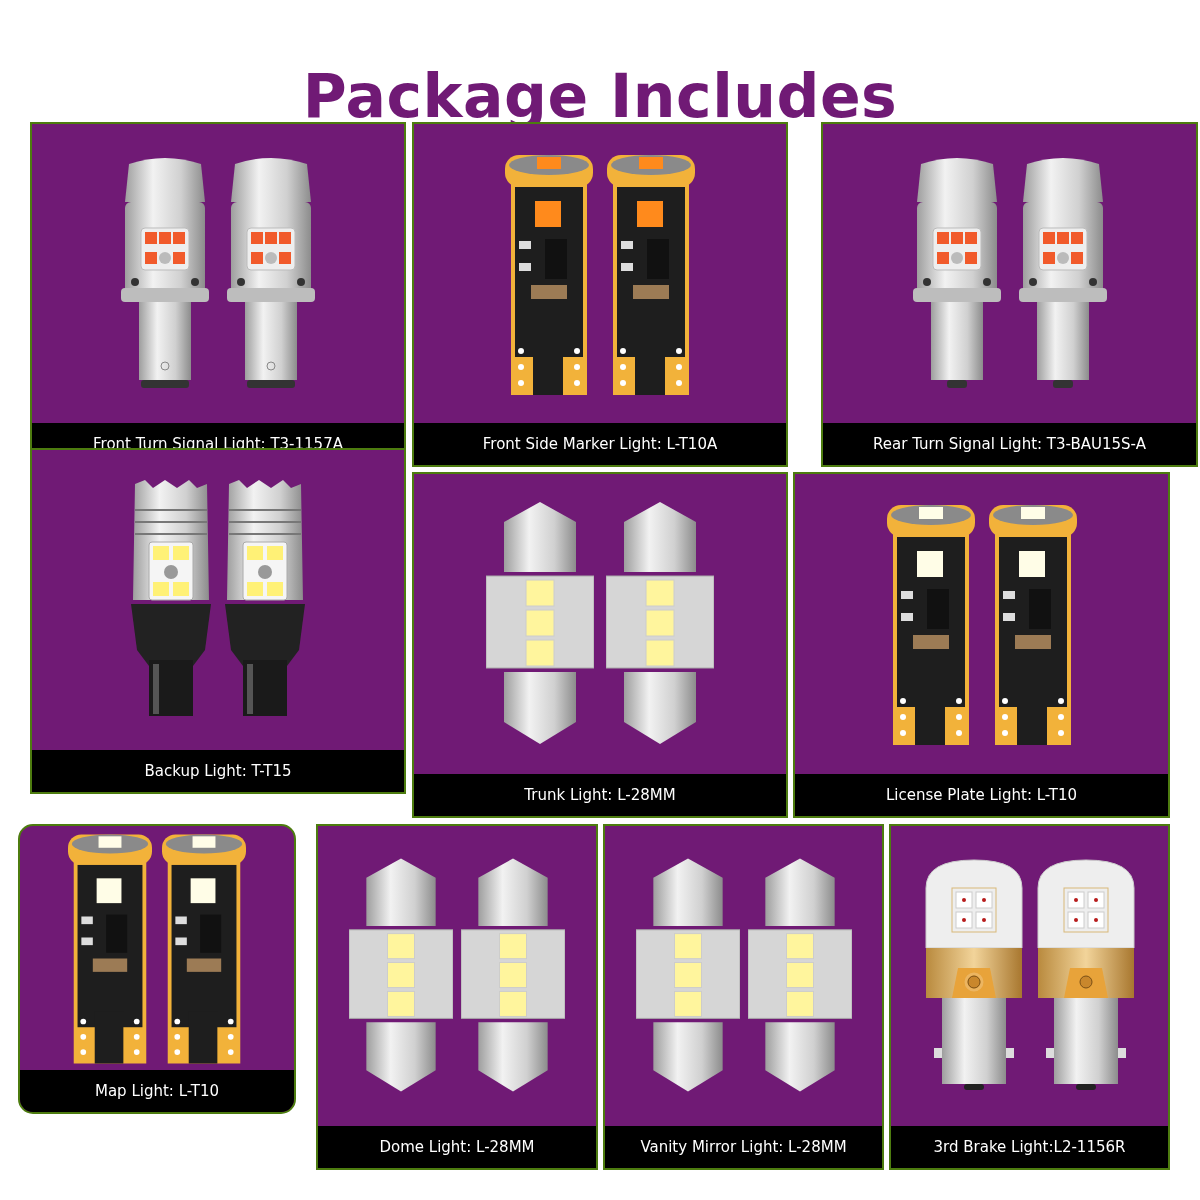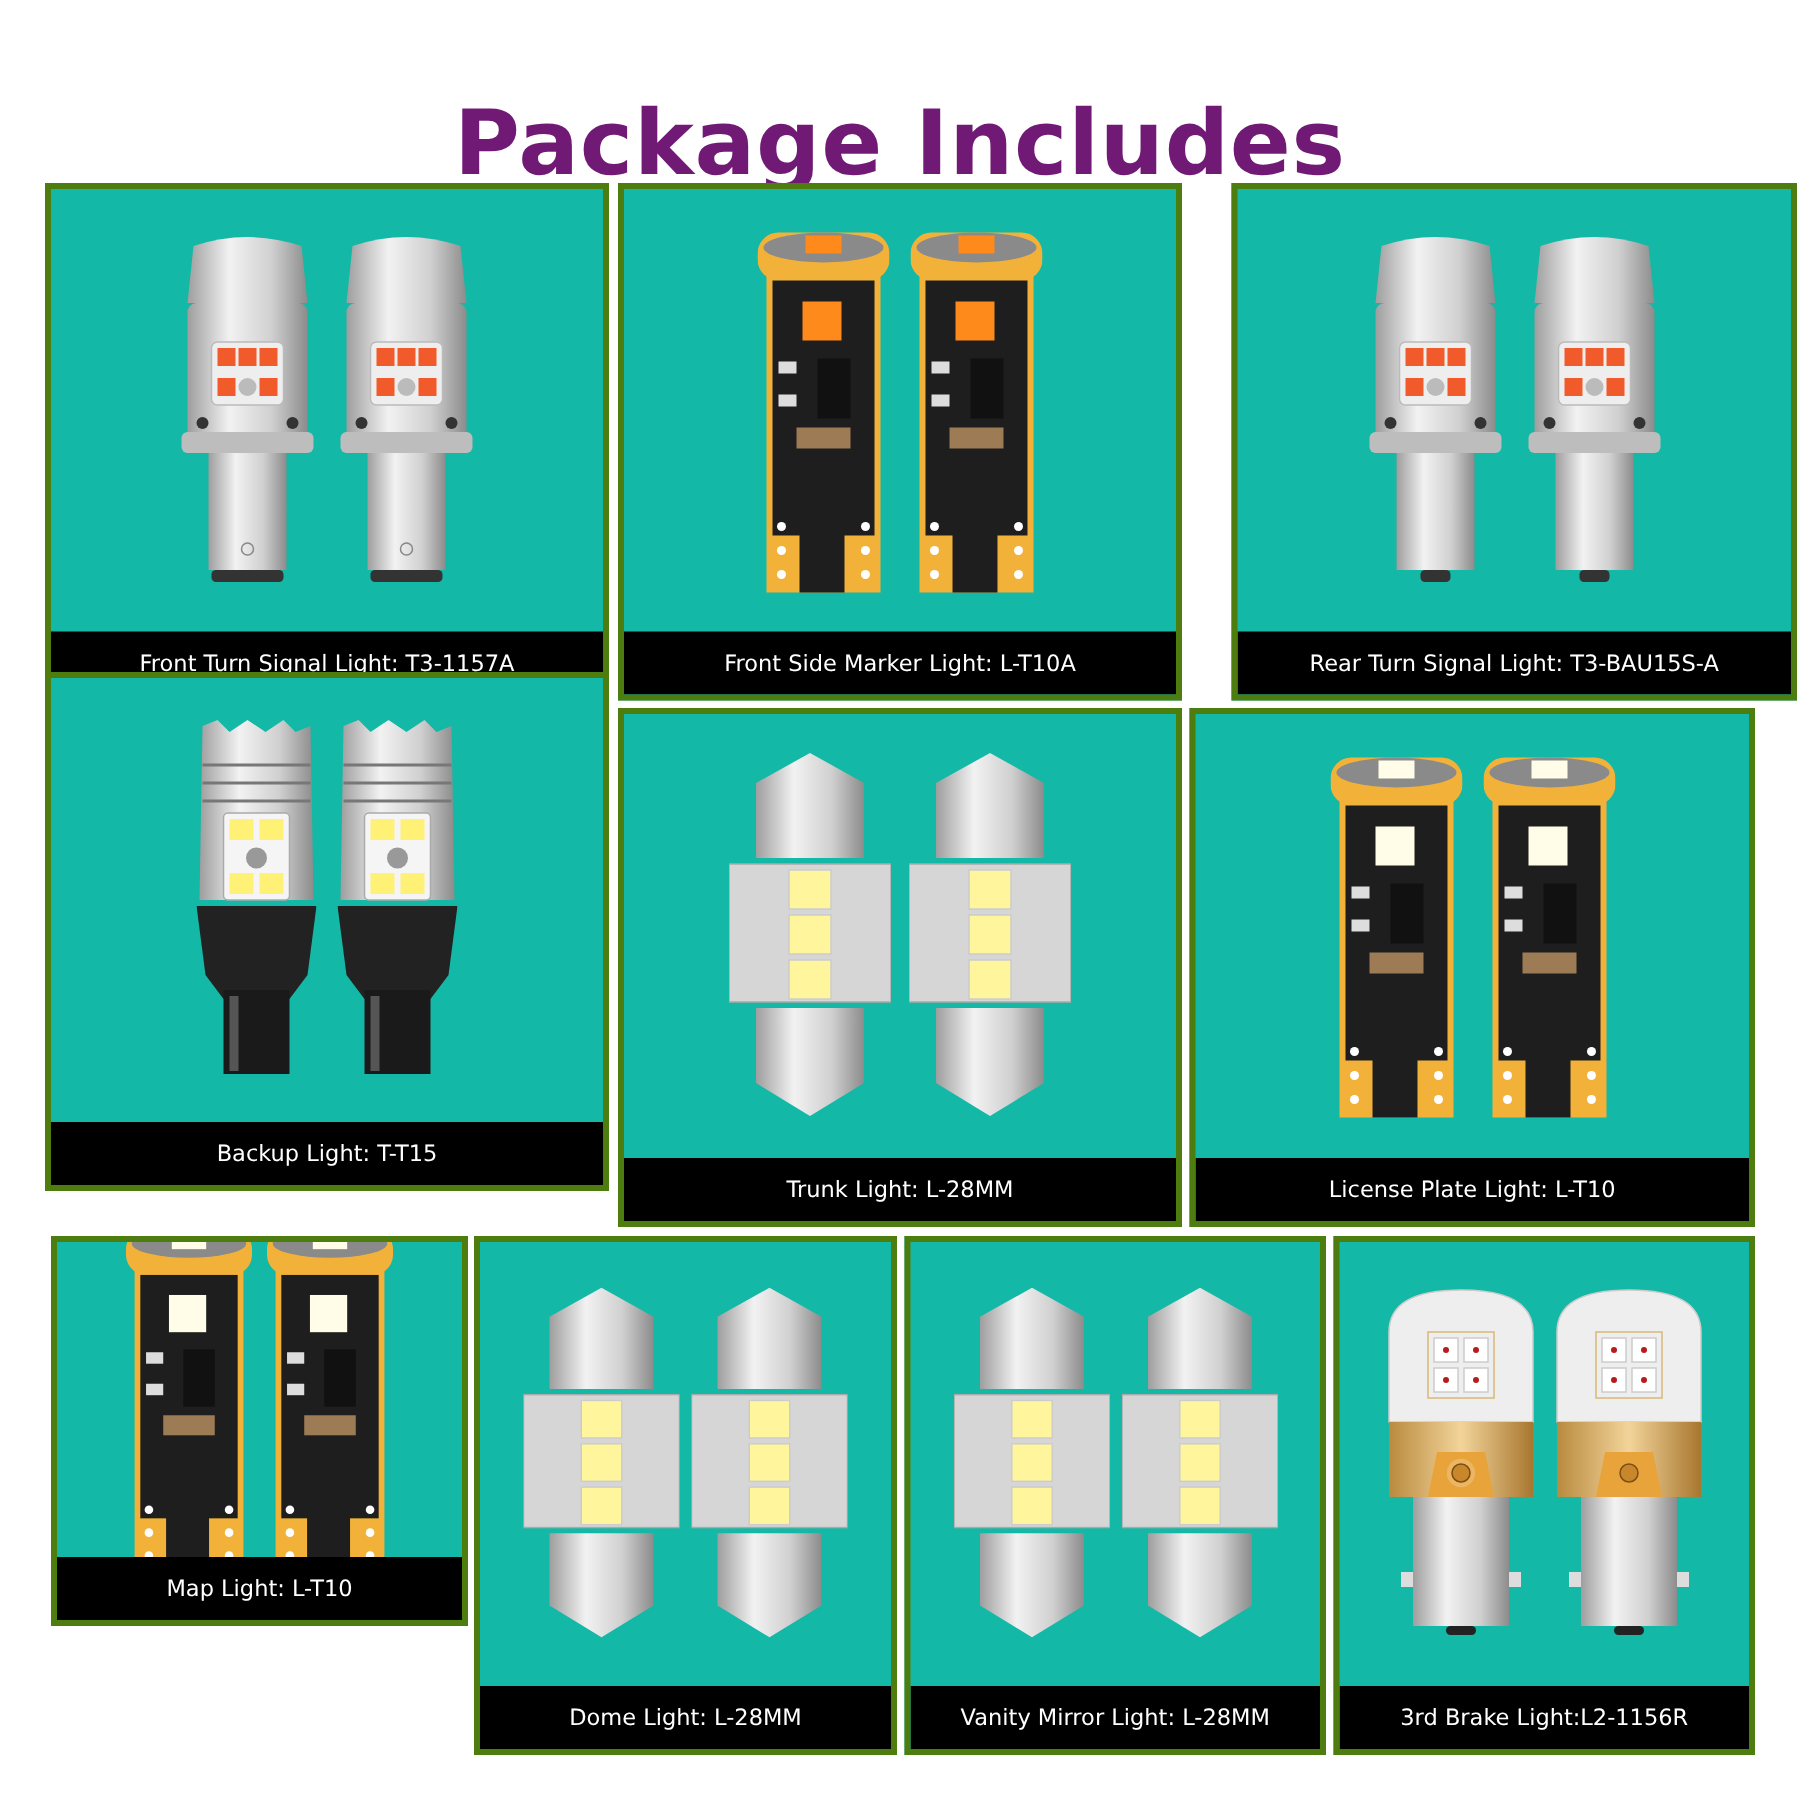--- a/index.html
+++ b/index.html
@@ -1,18 +1,18 @@
 <!DOCTYPE html>
 <html><head>
 <meta charset="utf-8">
 <style>
   html, body { margin:0; padding:0; background:#fff; }
   body { width:1200px; height:1200px; position:relative; overflow:hidden; font-family:"DejaVu Sans","Liberation Sans",sans-serif; }
   .title { position:absolute; left:0; top:14px; width:1200px; text-align:center; font-size:60px; font-weight:bold; color:#701a75; letter-spacing:0.5px; line-height:84px; }
-  .card { position:absolute; border:4px solid #4d7c0f; box-sizing:border-box; background:#14b8a6; overflow:hidden; }
+  .card { position:absolute; border:2px solid #4d7c0f; box-sizing:border-box; background:#701a75; overflow:hidden; }
   .card .stage { position:absolute; left:0; top:0; right:0; bottom:42px; display:flex; justify-content:center; align-items:center; gap:14px; }
   .card .label { position:absolute; left:0; right:0; bottom:0; height:42px; background:#000; color:#fff; font-size:15px; display:flex; align-items:center; justify-content:center; white-space:nowrap; }
   svg { display:block; }
 </style>
 </head>
 <body>
 
 <h1 class="title">Package Includes</h1>
 
 <div class="card" style="left:30px;top:122px;width:376px;height:345px;">
@@ -244,21 +244,21 @@
         <circle cx="16" cy="216" r="3" fill="#fff"></circle>
         <circle cx="16" cy="232" r="3" fill="#fff"></circle>
       <circle cx="72" cy="200" r="3" fill="#fff"></circle>
         <circle cx="72" cy="216" r="3" fill="#fff"></circle>
         <circle cx="72" cy="232" r="3" fill="#fff"></circle>
     </svg>
   </div>
   <div class="label">License Plate Light: L-T10</div>
 </div>
 
-<div class="card" style="left:34px;top:824px;width:278px;height:260px;">
+<div class="card" style="left:18px;top:824px;width:278px;height:290px;border-radius:15px;">
   <div class="stage" style="gap:10px;">
     <svg width="84" height="246" viewBox="0 0 88 246">
       <rect x="0" y="4" width="88" height="32" rx="14" fill="#f2b23a"></rect>
       <ellipse cx="44" cy="14" rx="40" ry="10" fill="#8a8a8a"></ellipse>
       <rect x="32" y="6" width="24" height="12" fill="#fffde7"></rect>
       <rect x="6" y="30" width="76" height="214" fill="#f2b23a"></rect>
       <rect x="10" y="36" width="68" height="170" fill="#1e1e1e"></rect>
       <rect x="30" y="50" width="26" height="26" fill="#fffde7"></rect>
       <rect x="14" y="90" width="12" height="8" fill="#ddd"></rect>
         <rect x="14" y="112" width="12" height="8" fill="#ddd"></rect>

